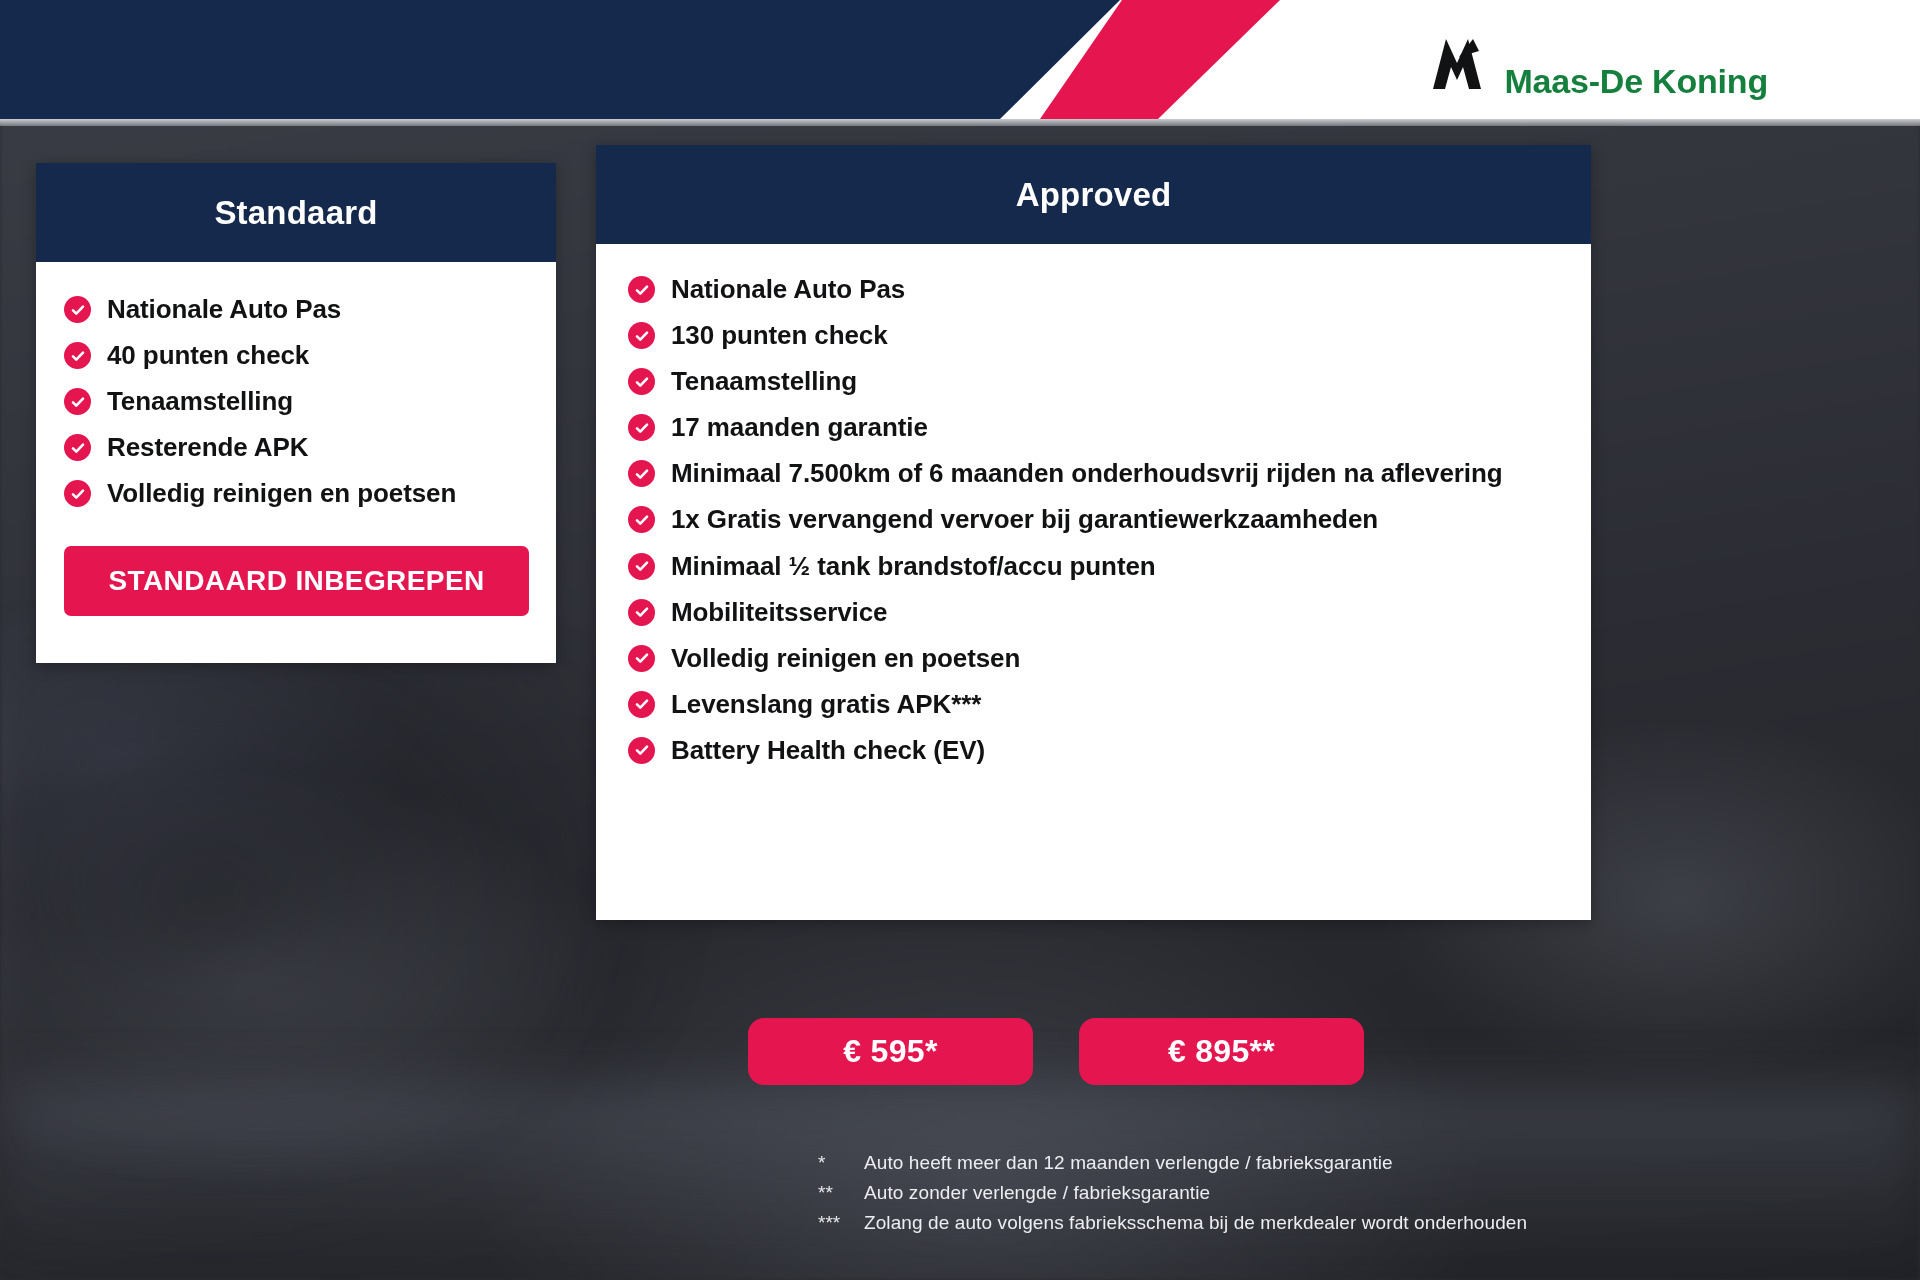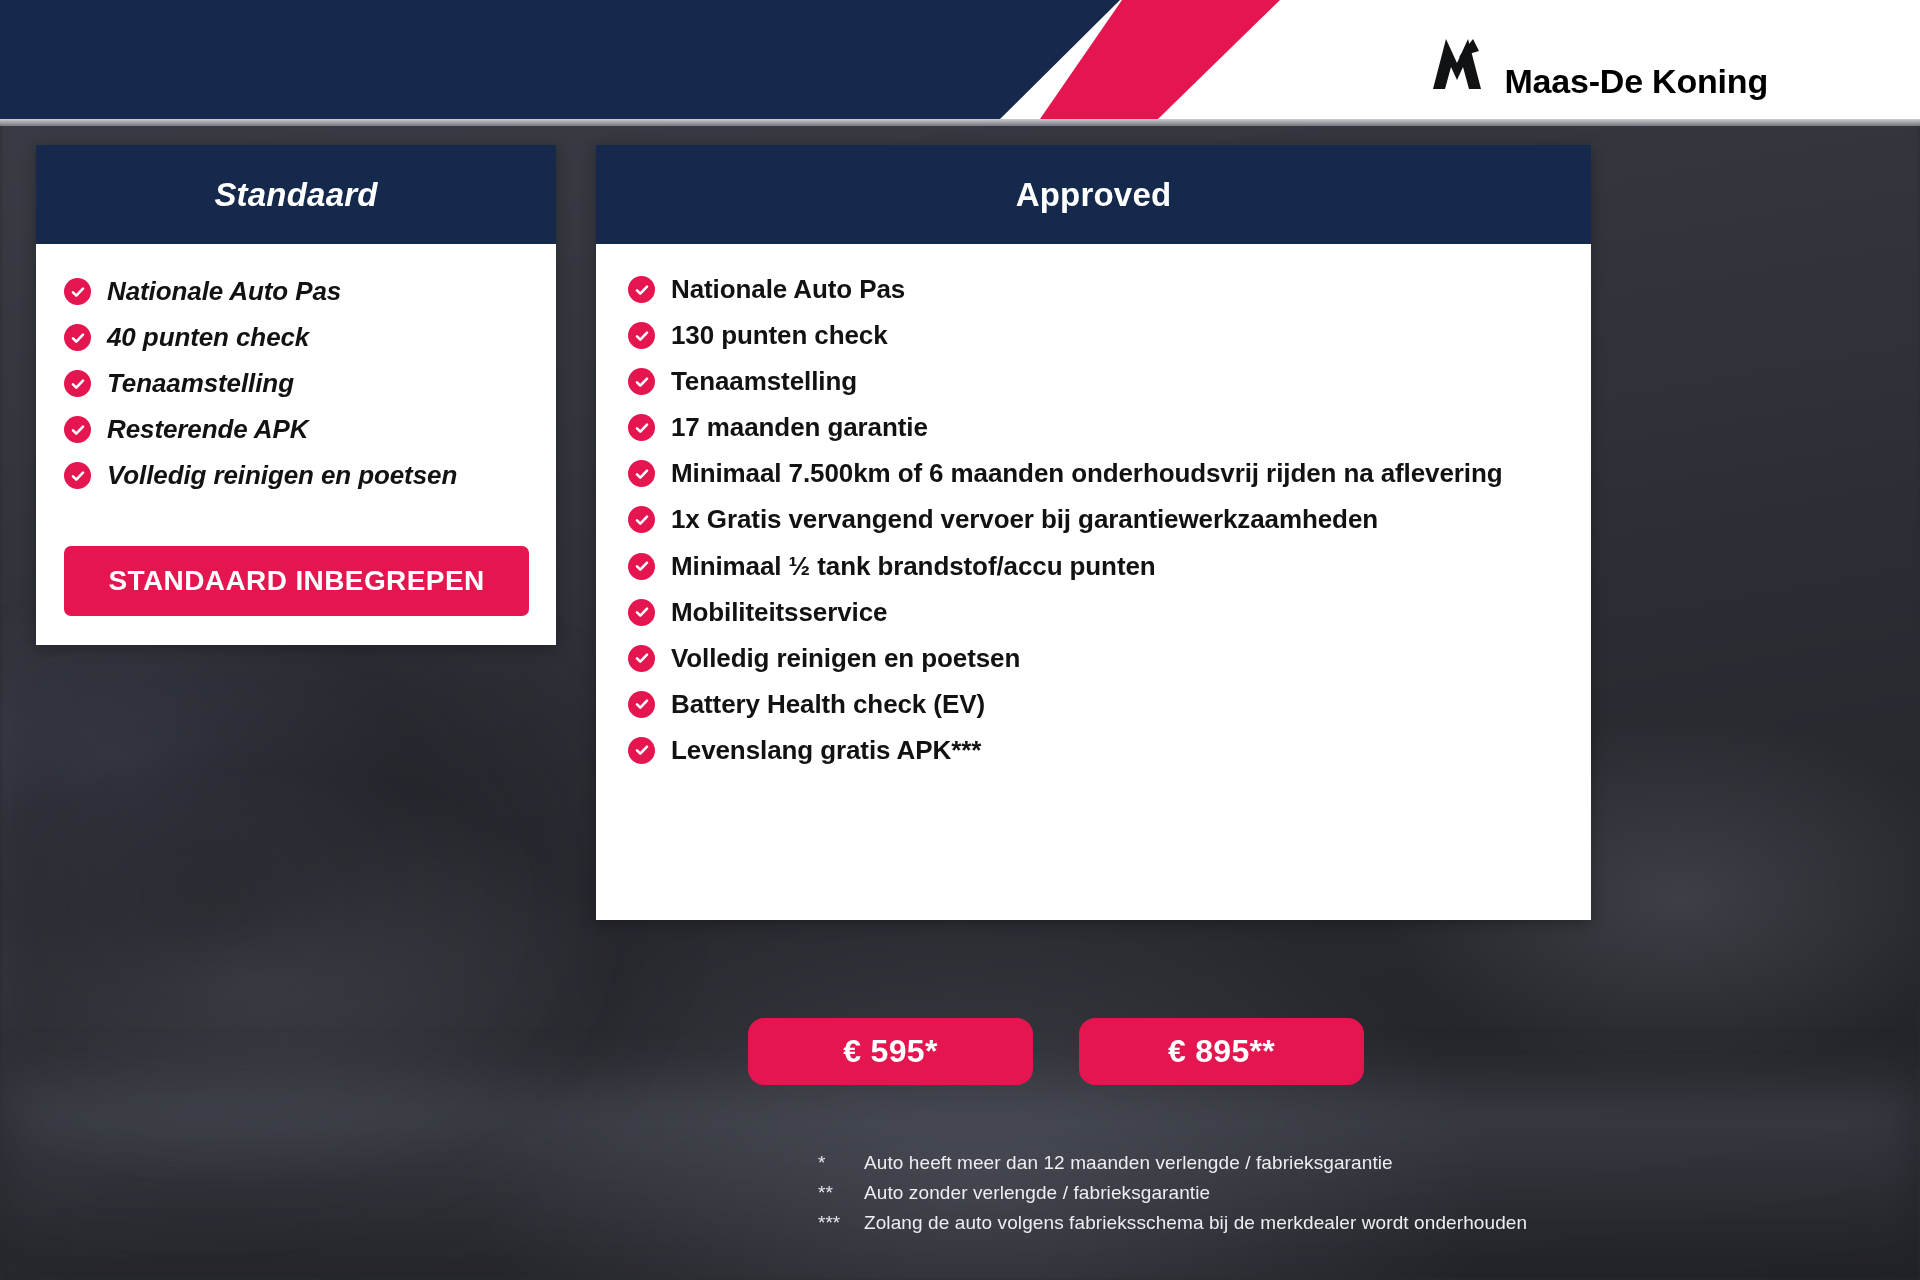--- a/index.html
+++ b/index.html
@@ -81,21 +81,21 @@
     position: absolute;
     right: 152px; top: 26px;
     display: flex;
     align-items: center;
     gap: 19px;
   }
   .brand-mark { width: 56px; height: 54px; display: block; }
   .brand-name {
     font-size: 34px;
     font-weight: 700;
-    color: #000000;
+    color: #15803d;
     letter-spacing: -0.2px;
     white-space: nowrap;
     margin-top: 36px;
   }
   .header-underline {
     position: absolute;
     left: 0; top: 119px;
     width: 1920px; height: 7px;
     background: linear-gradient(180deg, rgba(210,212,216,0.95), rgba(170,172,178,0.55));
   }
@@ -112,21 +112,21 @@
     align-items: center;
     justify-content: center;
   }
   .card-head-title {
     color: #ffffff;
     font-weight: 700;
     font-size: 33px;
     letter-spacing: 0.2px;
   }
 
-  #card-standaard { left: 36px; top: 145px; width: 520px; height: 500px; font-style: italic; }
+  #card-standaard { left: 36px; top: 163px; width: 520px; height: 500px; }
   #card-standaard .card-head { height: 99px; }
 
   #card-approved { left: 596px; top: 145px; width: 995px; height: 775px; }
   #card-approved .card-head { height: 99px; }
 
   .card-body { padding: 30px 28px 0 28px; }
   #card-approved .card-body { padding: 28px 26px 0 32px; }
 
   
   ul.features { list-style: none; text-align: center; }
@@ -378,29 +378,29 @@
               </svg>
           </span>
           <span class="feat-text">Volledig reinigen en poetsen</span>
         </li>
         <li>
           <span class="check">
             <svg viewBox="0 0 16 16">
                 <path d="M3 8.4 L6.3 11.6 L13 4.6" stroke="#ffffff" stroke-width="2.6" fill="none" stroke-linecap="round" stroke-linejoin="round"></path>
               </svg>
           </span>
+          <span class="feat-text">Levenslang gratis APK***</span>
+        </li>
+        <li>
+          <span class="check">
+            <svg viewBox="0 0 16 16">
+                <path d="M3 8.4 L6.3 11.6 L13 4.6" stroke="#ffffff" stroke-width="2.6" fill="none" stroke-linecap="round" stroke-linejoin="round"></path>
+              </svg>
+          </span>
           <span class="feat-text">Battery Health check (EV)</span>
-        </li>
-        <li>
-          <span class="check">
-            <svg viewBox="0 0 16 16">
-                <path d="M3 8.4 L6.3 11.6 L13 4.6" stroke="#ffffff" stroke-width="2.6" fill="none" stroke-linecap="round" stroke-linejoin="round"></path>
-              </svg>
-          </span>
-          <span class="feat-text">Levenslang gratis APK***</span>
         </li>
       </ul>
     </div>
   </div>
 
   <div class="price-row">
     <button class="btn-price">€ 595*</button>
     <button class="btn-price">€ 895**</button>
   </div>
 

